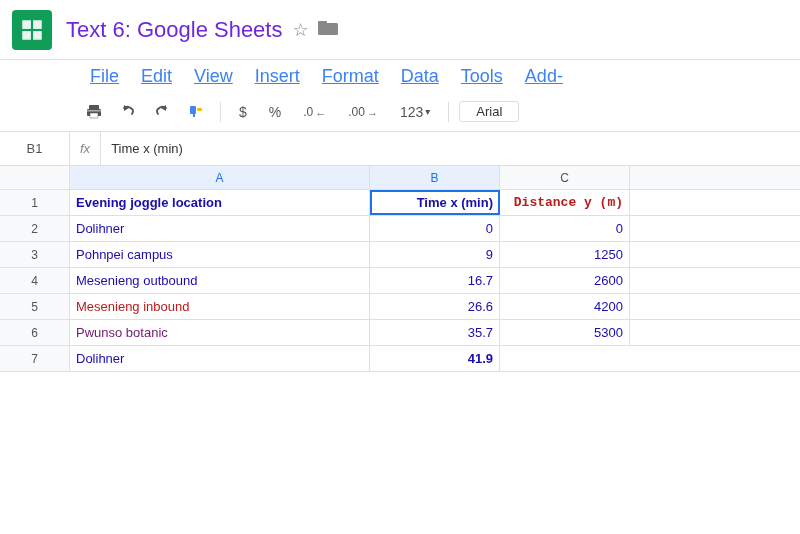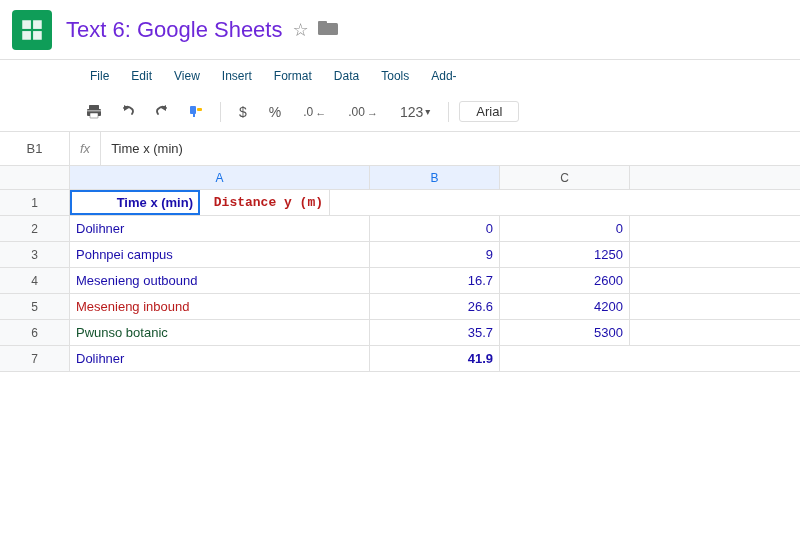--- a/index.html
+++ b/index.html
@@ -43,24 +43,25 @@
     #menu-bar {
       display: flex;
       align-items: center;
       padding: 2px 80px;
       background: #fff;
       height: 32px;
       gap: 2px;
     }
     .menu-item {
       padding: 4px 10px;
-      font-size: 12px;
-      color: #0c4a6e;
+      font-size: 18px;
+      color: #3b82f6;
       cursor: pointer;
       border-radius: 3px;
+      text-decoration: underline;
     }
 
     
     #toolbar {
       display: flex;
       align-items: center;
       padding: 4px 80px;
       background: #fff;
       border-bottom: 1px solid #e0e0e0;
       height: 40px;
@@ -311,20 +312,21 @@
 
   <div id="col-headers">
     <div class="row-num-header"></div>
     <div class="col-header selected" style="width:300px;min-width:300px;">A</div>
     <div class="col-header selected" style="width:130px;min-width:130px;">B</div>
     <div class="col-header" style="width:130px;min-width:130px;">C</div>
   </div>
 
   <div class="sheet-row">
     <div class="row-num">1</div>
+    <div class="cell cell-A cell-header" style="color:#1a0dab;font-weight:bold;">Evening joggle location</div>
     <div class="cell cell-B cell-header cell-selected" style="color:#1a0dab;font-weight:bold;justify-content:flex-end;">Time x (min)</div>
     <div class="cell cell-C cell-header" style="color:#b91c1c;font-weight:bold;justify-content:flex-end;font-family:Liberation Mono, monospace;">Distance y (m)</div>
   </div>
 
   <div class="sheet-row">
     <div class="row-num">2</div>
     <div class="cell cell-A cell-data" style="color:#1a0dab;">Dolihner</div>
     <div class="cell cell-B cell-data" style="color:#1a0dab;">0</div>
     <div class="cell cell-C cell-data" style="color:#1a0dab;">0</div>
   </div>
@@ -345,21 +347,21 @@
 
   <div class="sheet-row">
     <div class="row-num">5</div>
     <div class="cell cell-A cell-data" style="color:#b91c1c;">Mesenieng inbound</div>
     <div class="cell cell-B cell-data" style="color:#1a0dab;">26.6</div>
     <div class="cell cell-C cell-data" style="color:#1a0dab;">4200</div>
   </div>
 
   <div class="sheet-row">
     <div class="row-num">6</div>
-    <div class="cell cell-A cell-data" style="color:#14532d;">Pwunso botanic</div>
+    <div class="cell cell-A cell-data" style="color:#701a75;">Pwunso botanic</div>
     <div class="cell cell-B cell-data" style="color:#1a0dab;">35.7</div>
     <div class="cell cell-C cell-data" style="color:#1a0dab;">5300</div>
   </div>
 
   <div class="sheet-row">
     <div class="row-num">7</div>
     <div class="cell cell-A cell-data" style="color:#1a0dab;">Dolihner</div>
     <div class="cell cell-B cell-data" style="color:#1a0dab;font-weight:bold;">41.9</div>
   </div>
 

